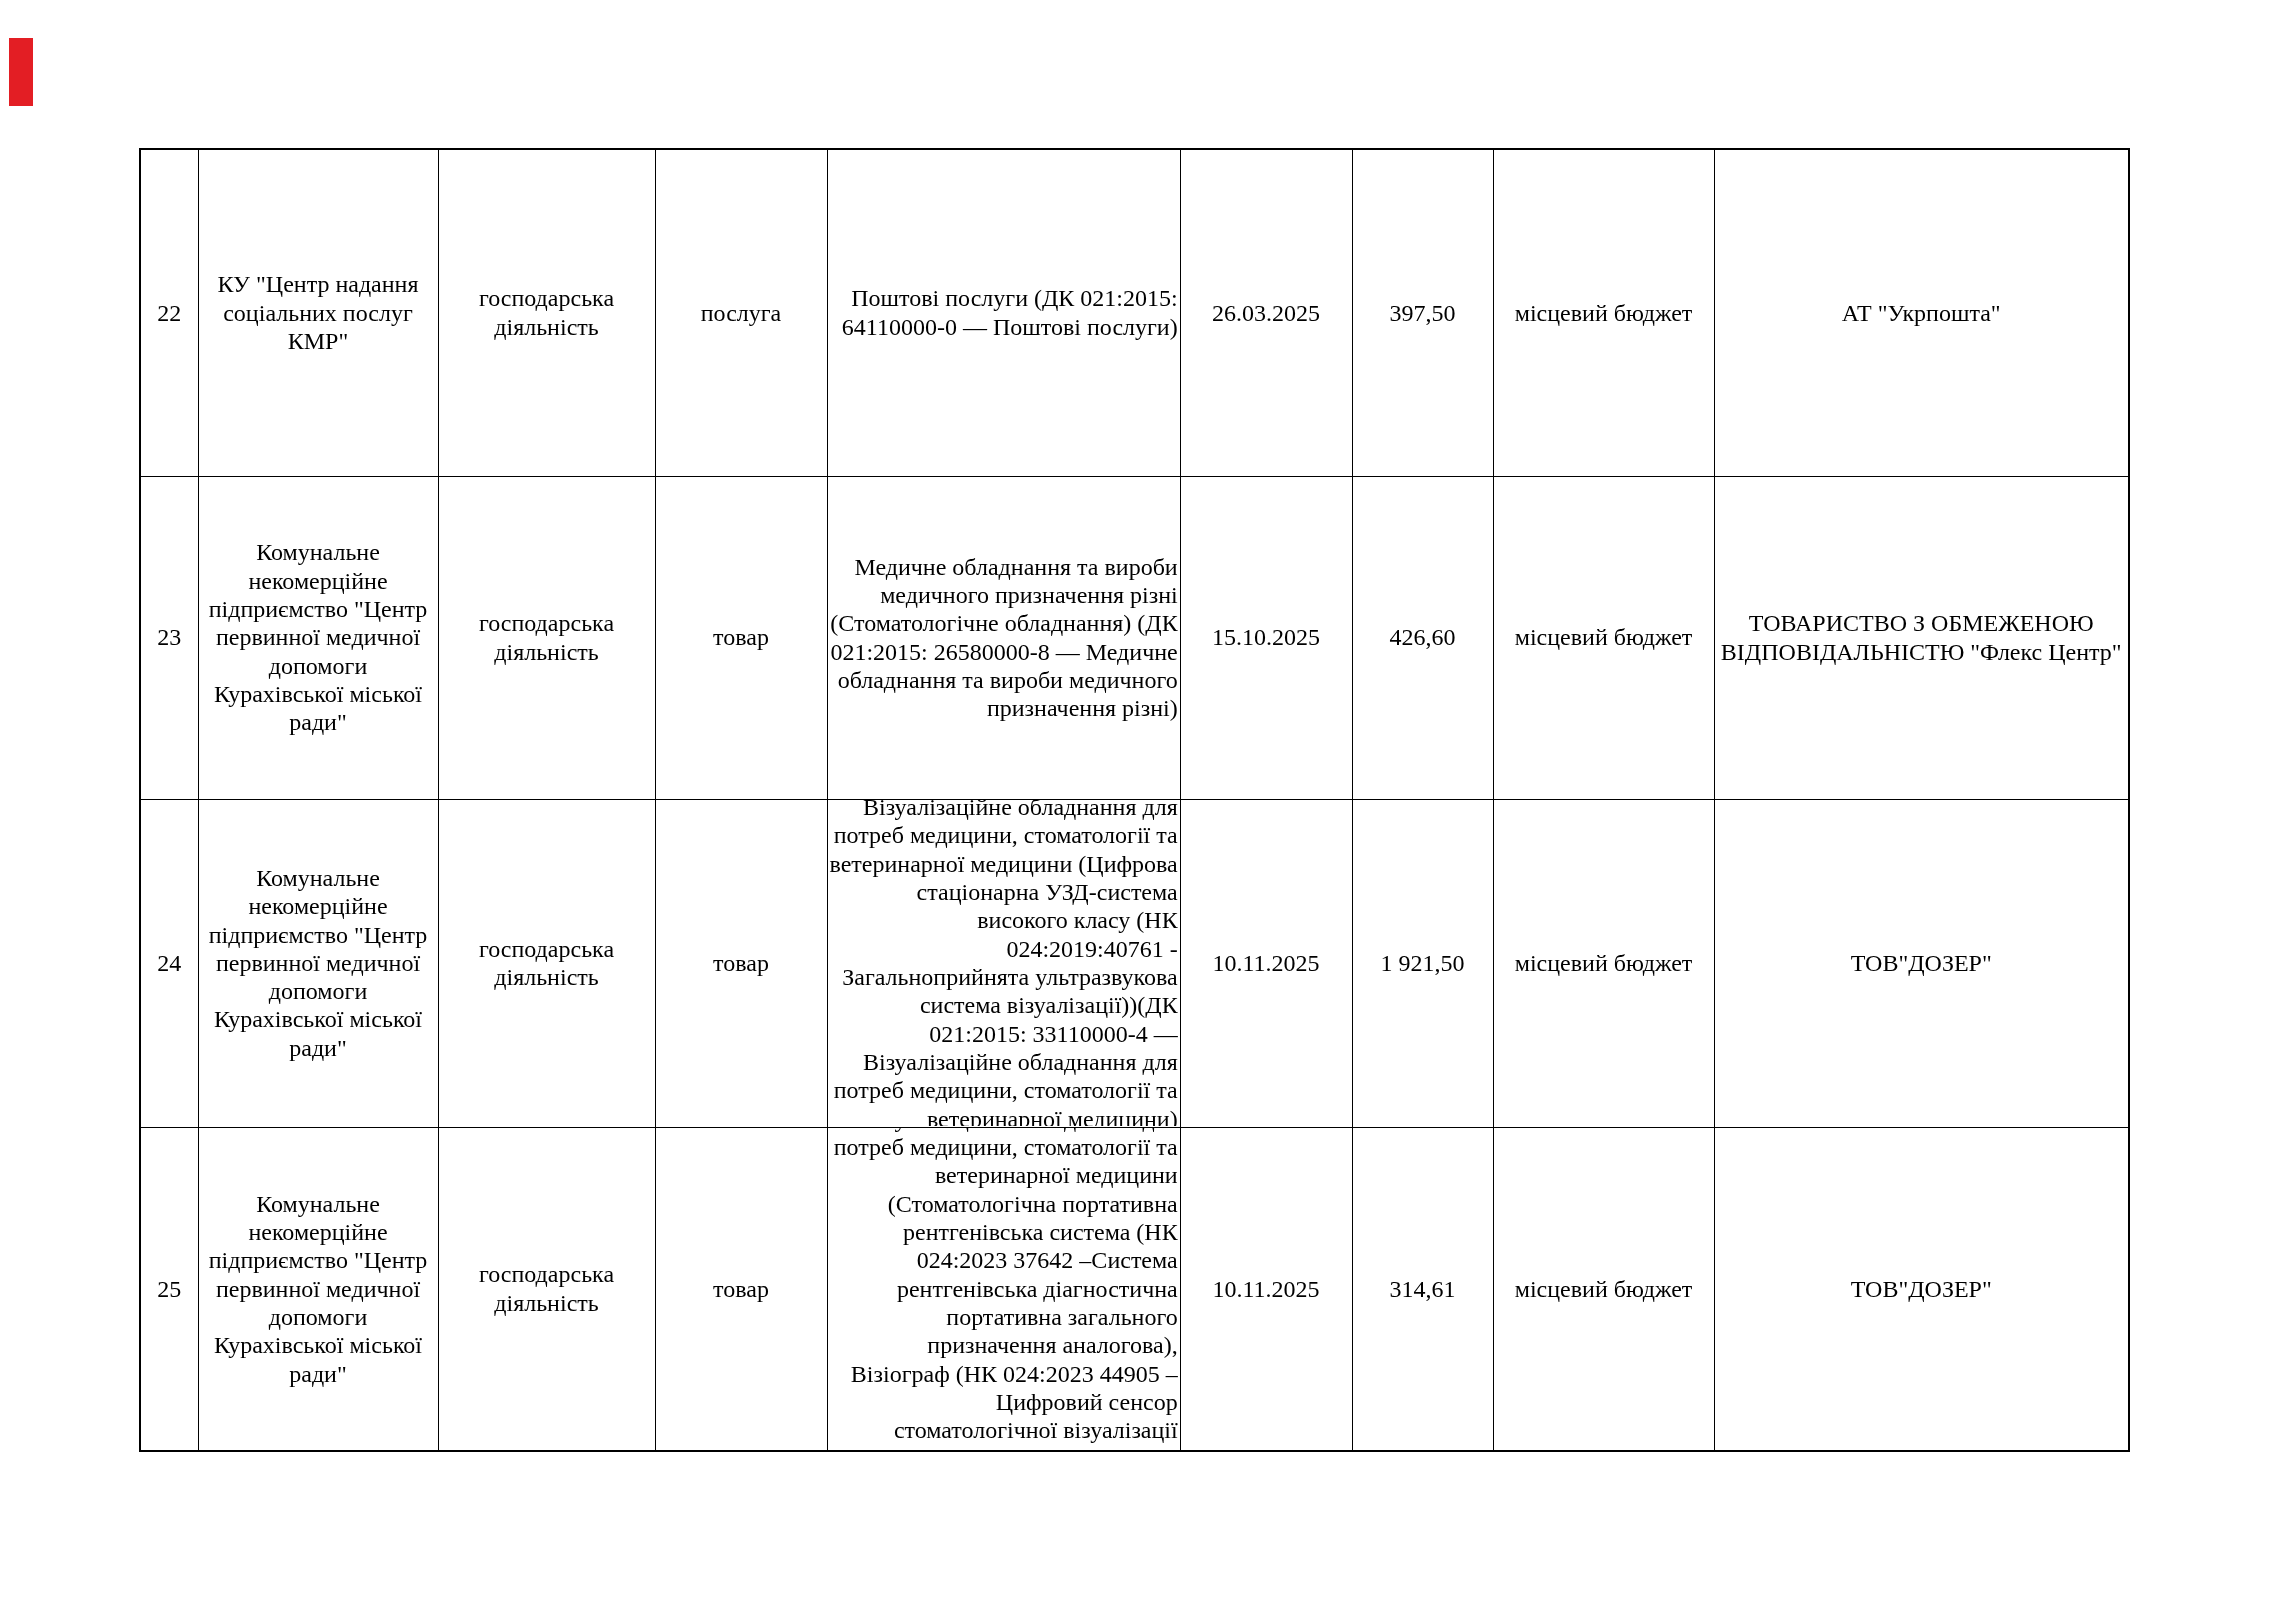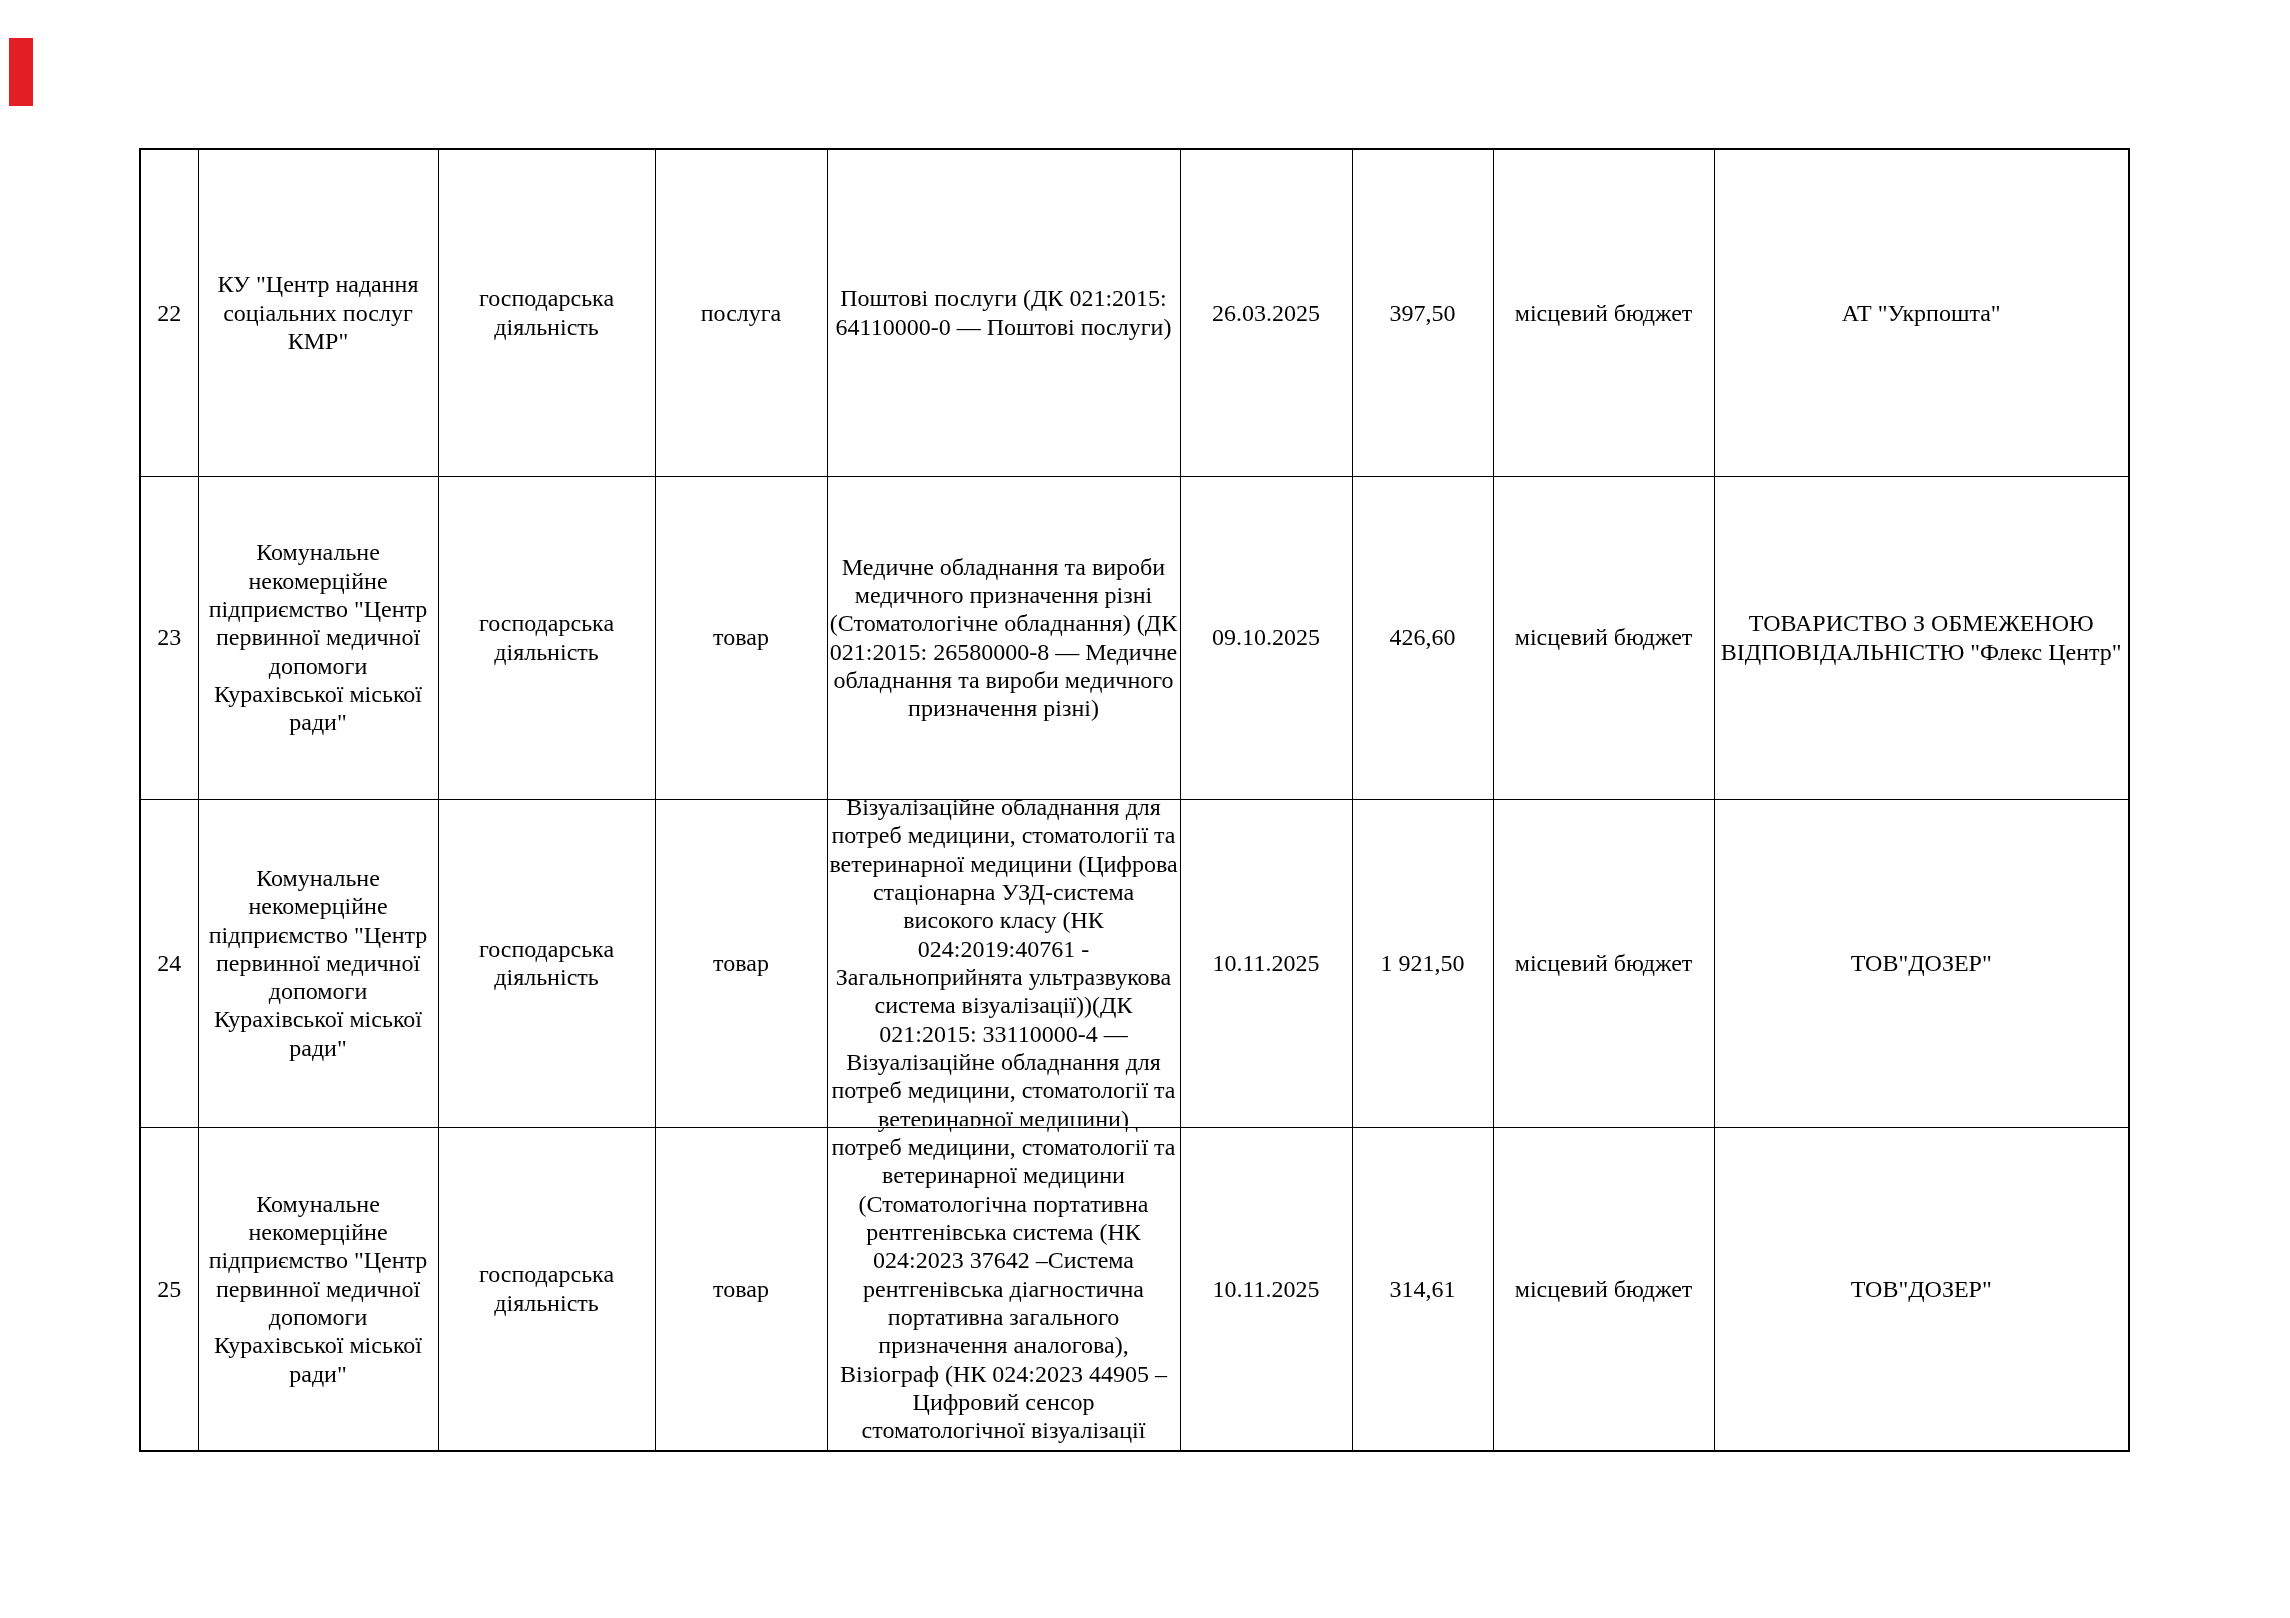--- a/index.html
+++ b/index.html
@@ -8,21 +8,21 @@
   #red-marker{position:absolute;left:9.1px;top:38px;width:24px;height:68px;}
   #doc-table{position:absolute;left:139px;top:148px;width:1987px;
              border-collapse:collapse;table-layout:fixed;
              font-size:24px;line-height:1.18;border:2.7px solid #000;}
   #doc-table td{border:1.8px solid #000;text-align:center;vertical-align:middle;
                 padding:0 3.7px;overflow:hidden;}
   tr.r0{height:327px;} tr.r1{height:323px;} tr.r2{height:328px;} tr.r3{height:324px;}
   td.c-desc{position:relative;padding:0;}
   td.c-desc .clip{position:absolute;top:0.9px;bottom:0.9px;left:1.8px;right:1.8px;
                   display:flex;align-items:center;justify-content:center;overflow:hidden;}
-  td.c-desc p{margin:0;width:100%;text-align:center;}
+  td.c-desc p{margin:0;width:100%;text-align:right;}
   td p{margin:0;}
 </style>
 </head>
 <body>
 
 <div id="page">
 
   <div id="red-marker" style="background: rgb(227, 30, 36);"></div>
 
   <table id="doc-table">
@@ -83,21 +83,21 @@
           </td>
         <td>
             <p>товар</p>
           </td>
         <td class="c-desc">
             <div class="clip">
               <p>Медичне обладнання та вироби медичного призначення різні (Стоматологічне обладнання) (ДК 021:2015: 26580000-8 — Медичне обладнання та вироби медичного призначення різні)</p>
             </div>
           </td>
         <td>
-            <p>09.10.2025</p>
+            <p>15.10.2025</p>
           </td>
         <td>
             <p>426,60</p>
           </td>
         <td>
             <p>місцевий бюджет</p>
           </td>
         <td>
             <p>ТОВАРИСТВО З ОБМЕЖЕНОЮ ВІДПОВІДАЛЬНІСТЮ "Флекс Центр"</p>
           </td>

